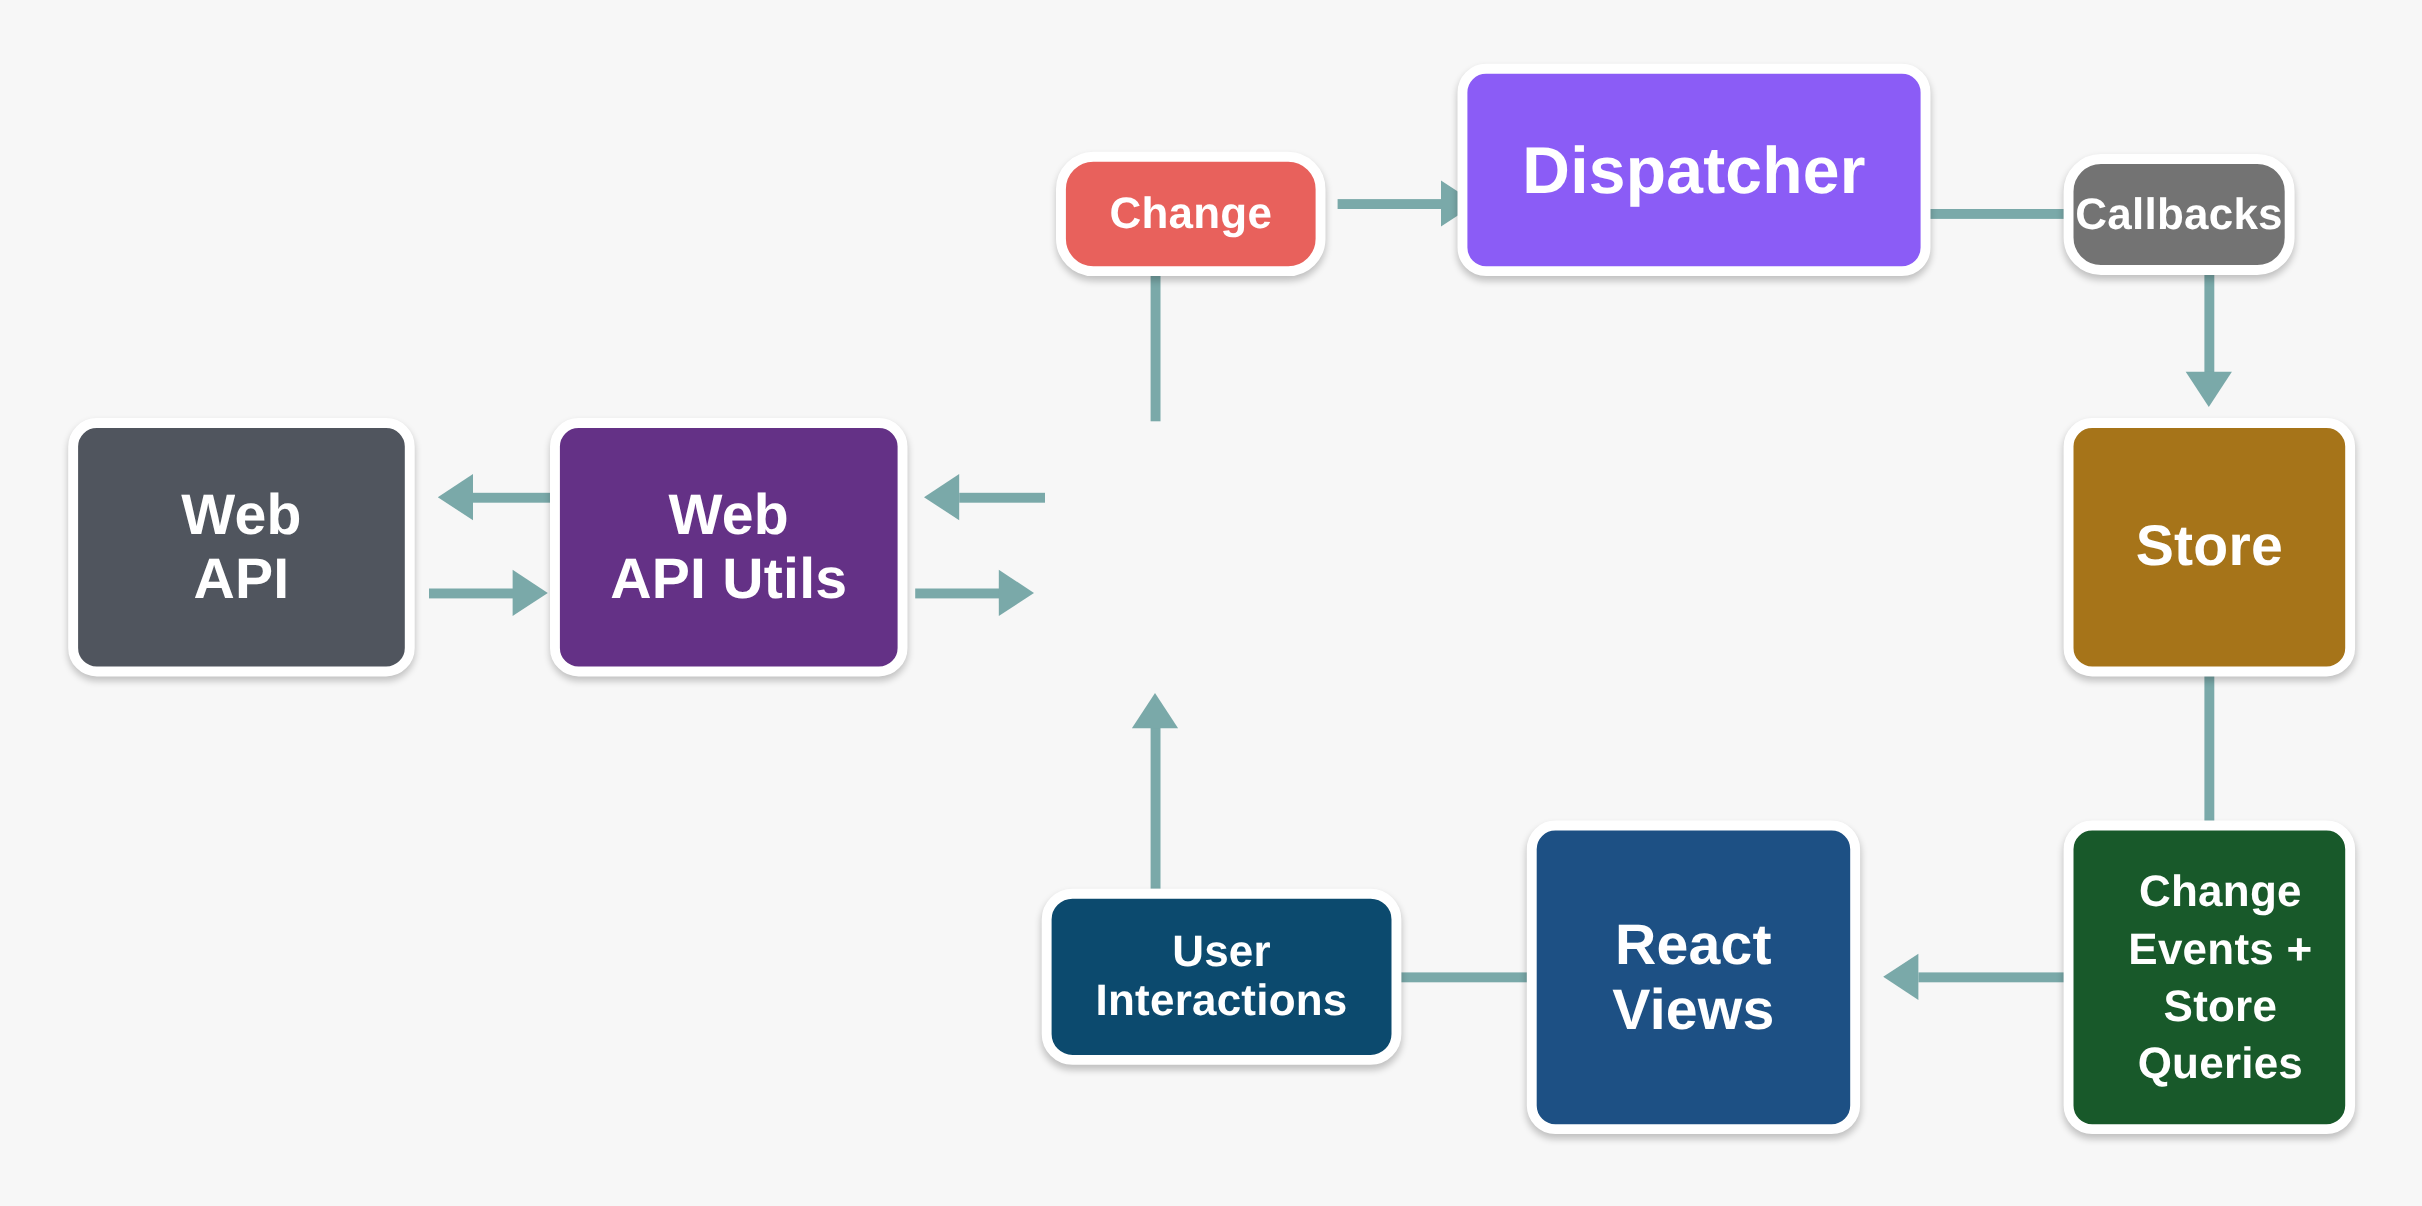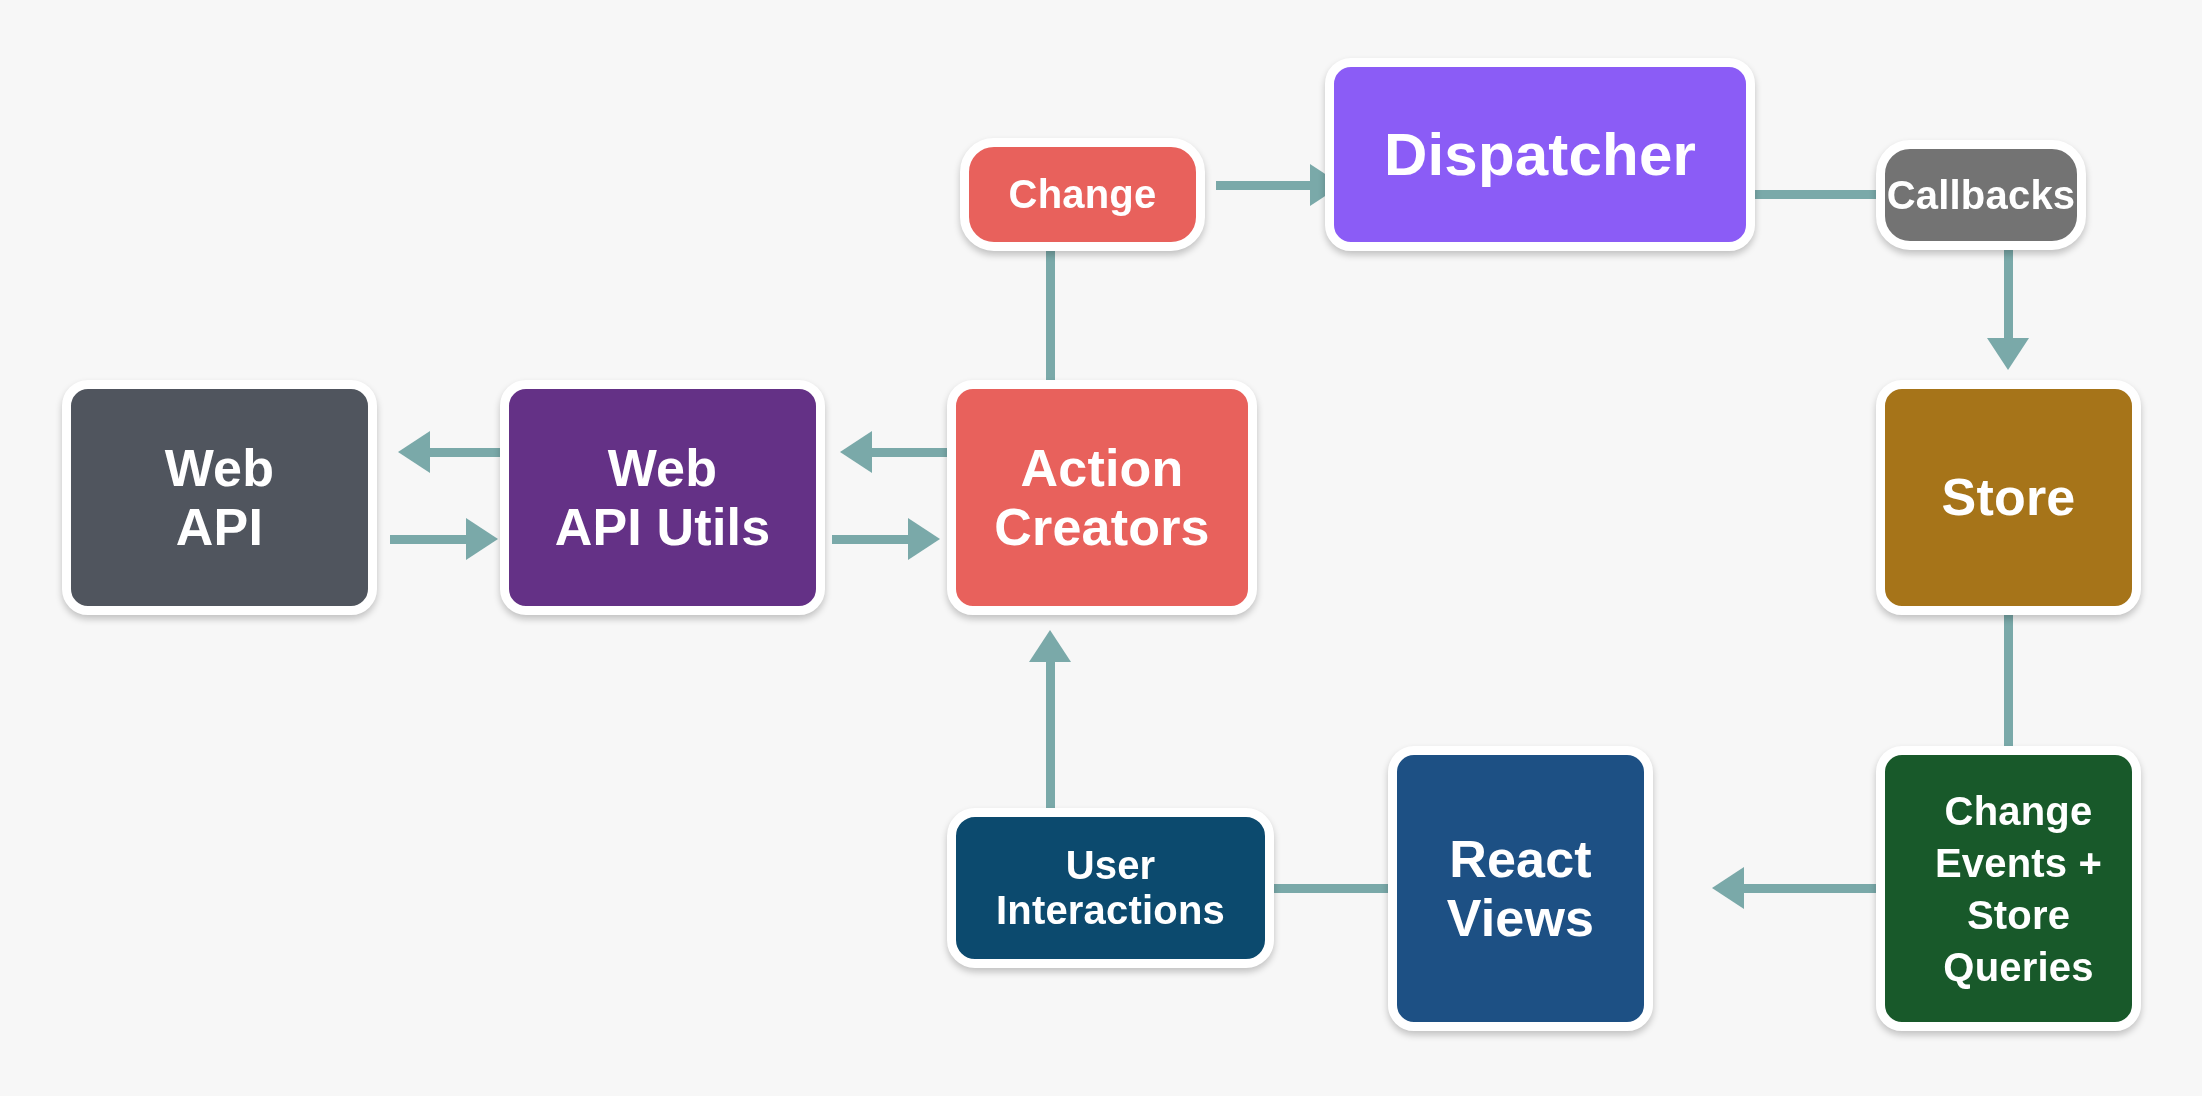--- a/index.html
+++ b/index.html
@@ -130,34 +130,30 @@
     <span class="node-label">Store</span>
   </div>
 
   <div class="node" style="left:1876px; top:746px; width:265px; height:285px; background:#18592a; font-size:40px; line-height:1.3;padding-left:20px;">
     <span class="node-label">Change
 Events +
 Store
 Queries</span>
   </div>
 
-  <div class="node" style="left:1388px; top:746px; width:265px; height:285px; background:#1d5084; font-size:52px;">
+  <div class="node" style="left:1388px; top:746px; width:303px; height:285px; background:#1d5084; font-size:52px;">
     <span class="node-label">React
 Views</span>
   </div>
 
   <div class="node small" style="left:947px; top:808px; width:327px; height:160px; background:#0c4a6e; font-size:40px; border-radius:28px;">
     <span class="node-label">User
 Interactions</span>
   </div>
 
-  <div class="node" style="left:947px; top:380px; width:310px; height:235px; background:#e8615c; font-size:52px;">
-    <span class="node-label">Action
-Creators</span>
-  </div>
 
   <div class="node" style="left:500px; top:380px; width:325px; height:235px; background:#643186; font-size:52px;">
     <span class="node-label">Web
 API Utils</span>
   </div>
 
   <div class="node" style="left:62px; top:380px; width:315px; height:235px; background:#50555e; font-size:52px;">
     <span class="node-label">Web
 API</span>
   </div>

